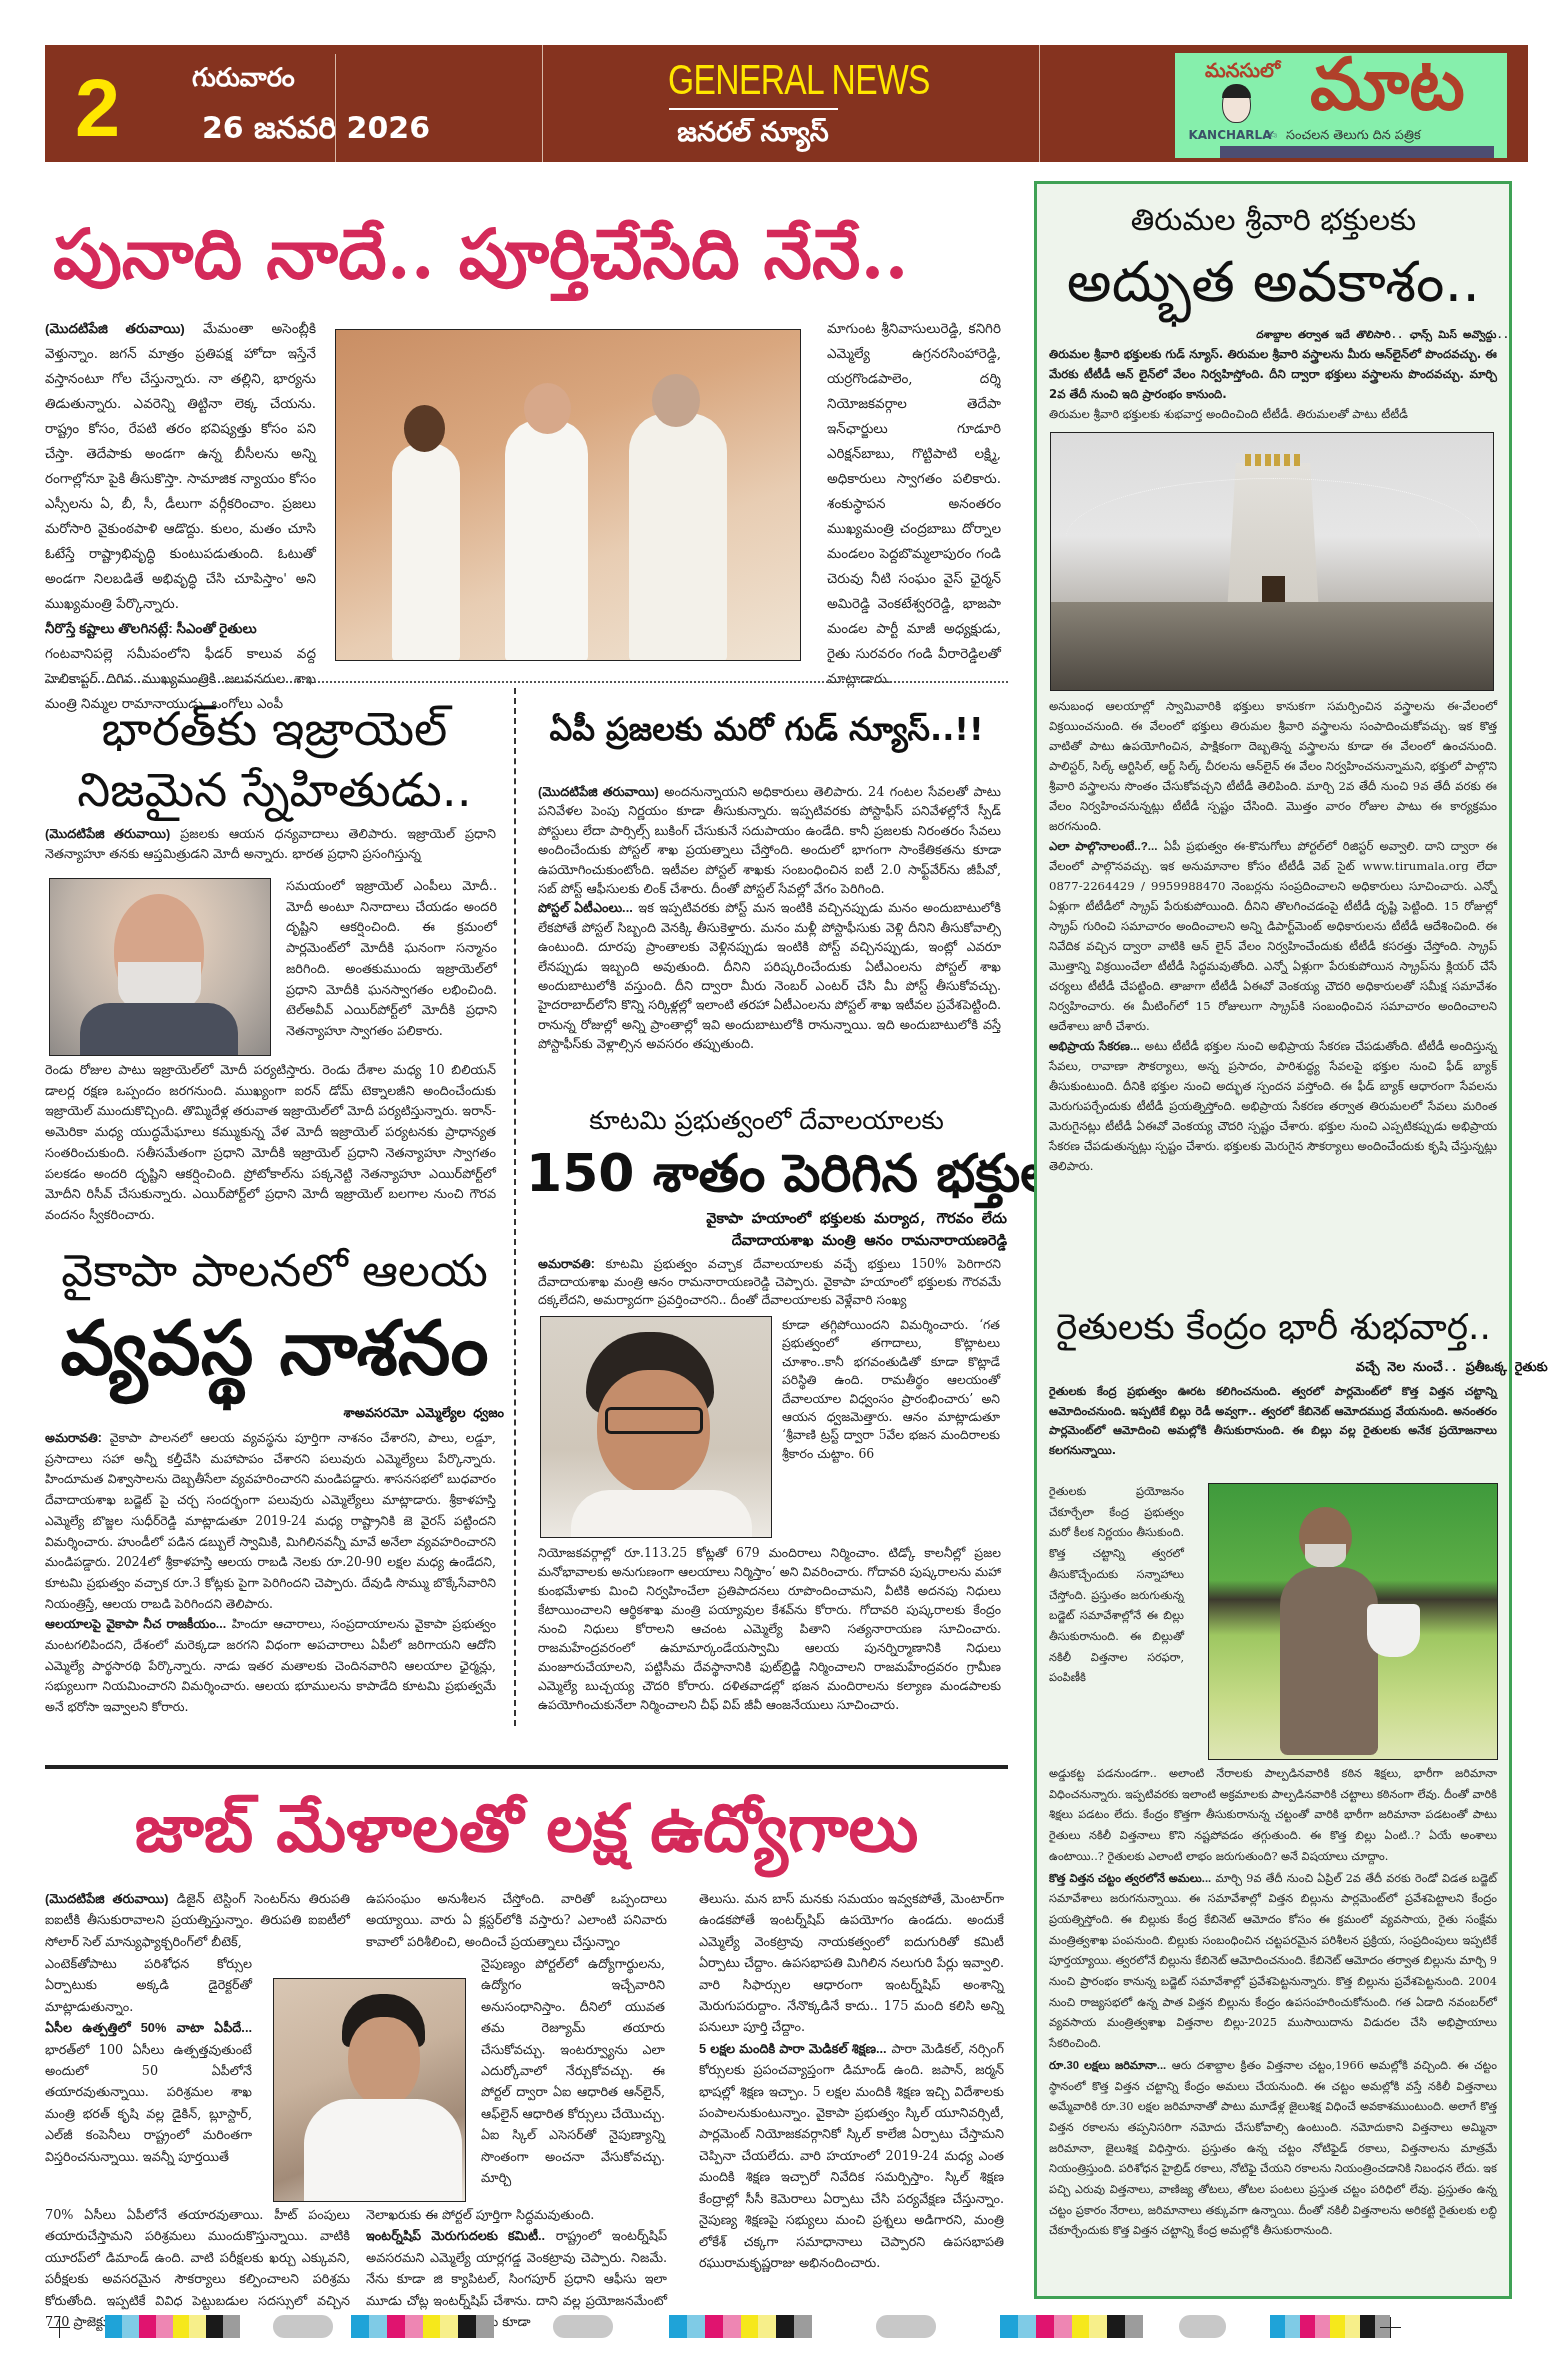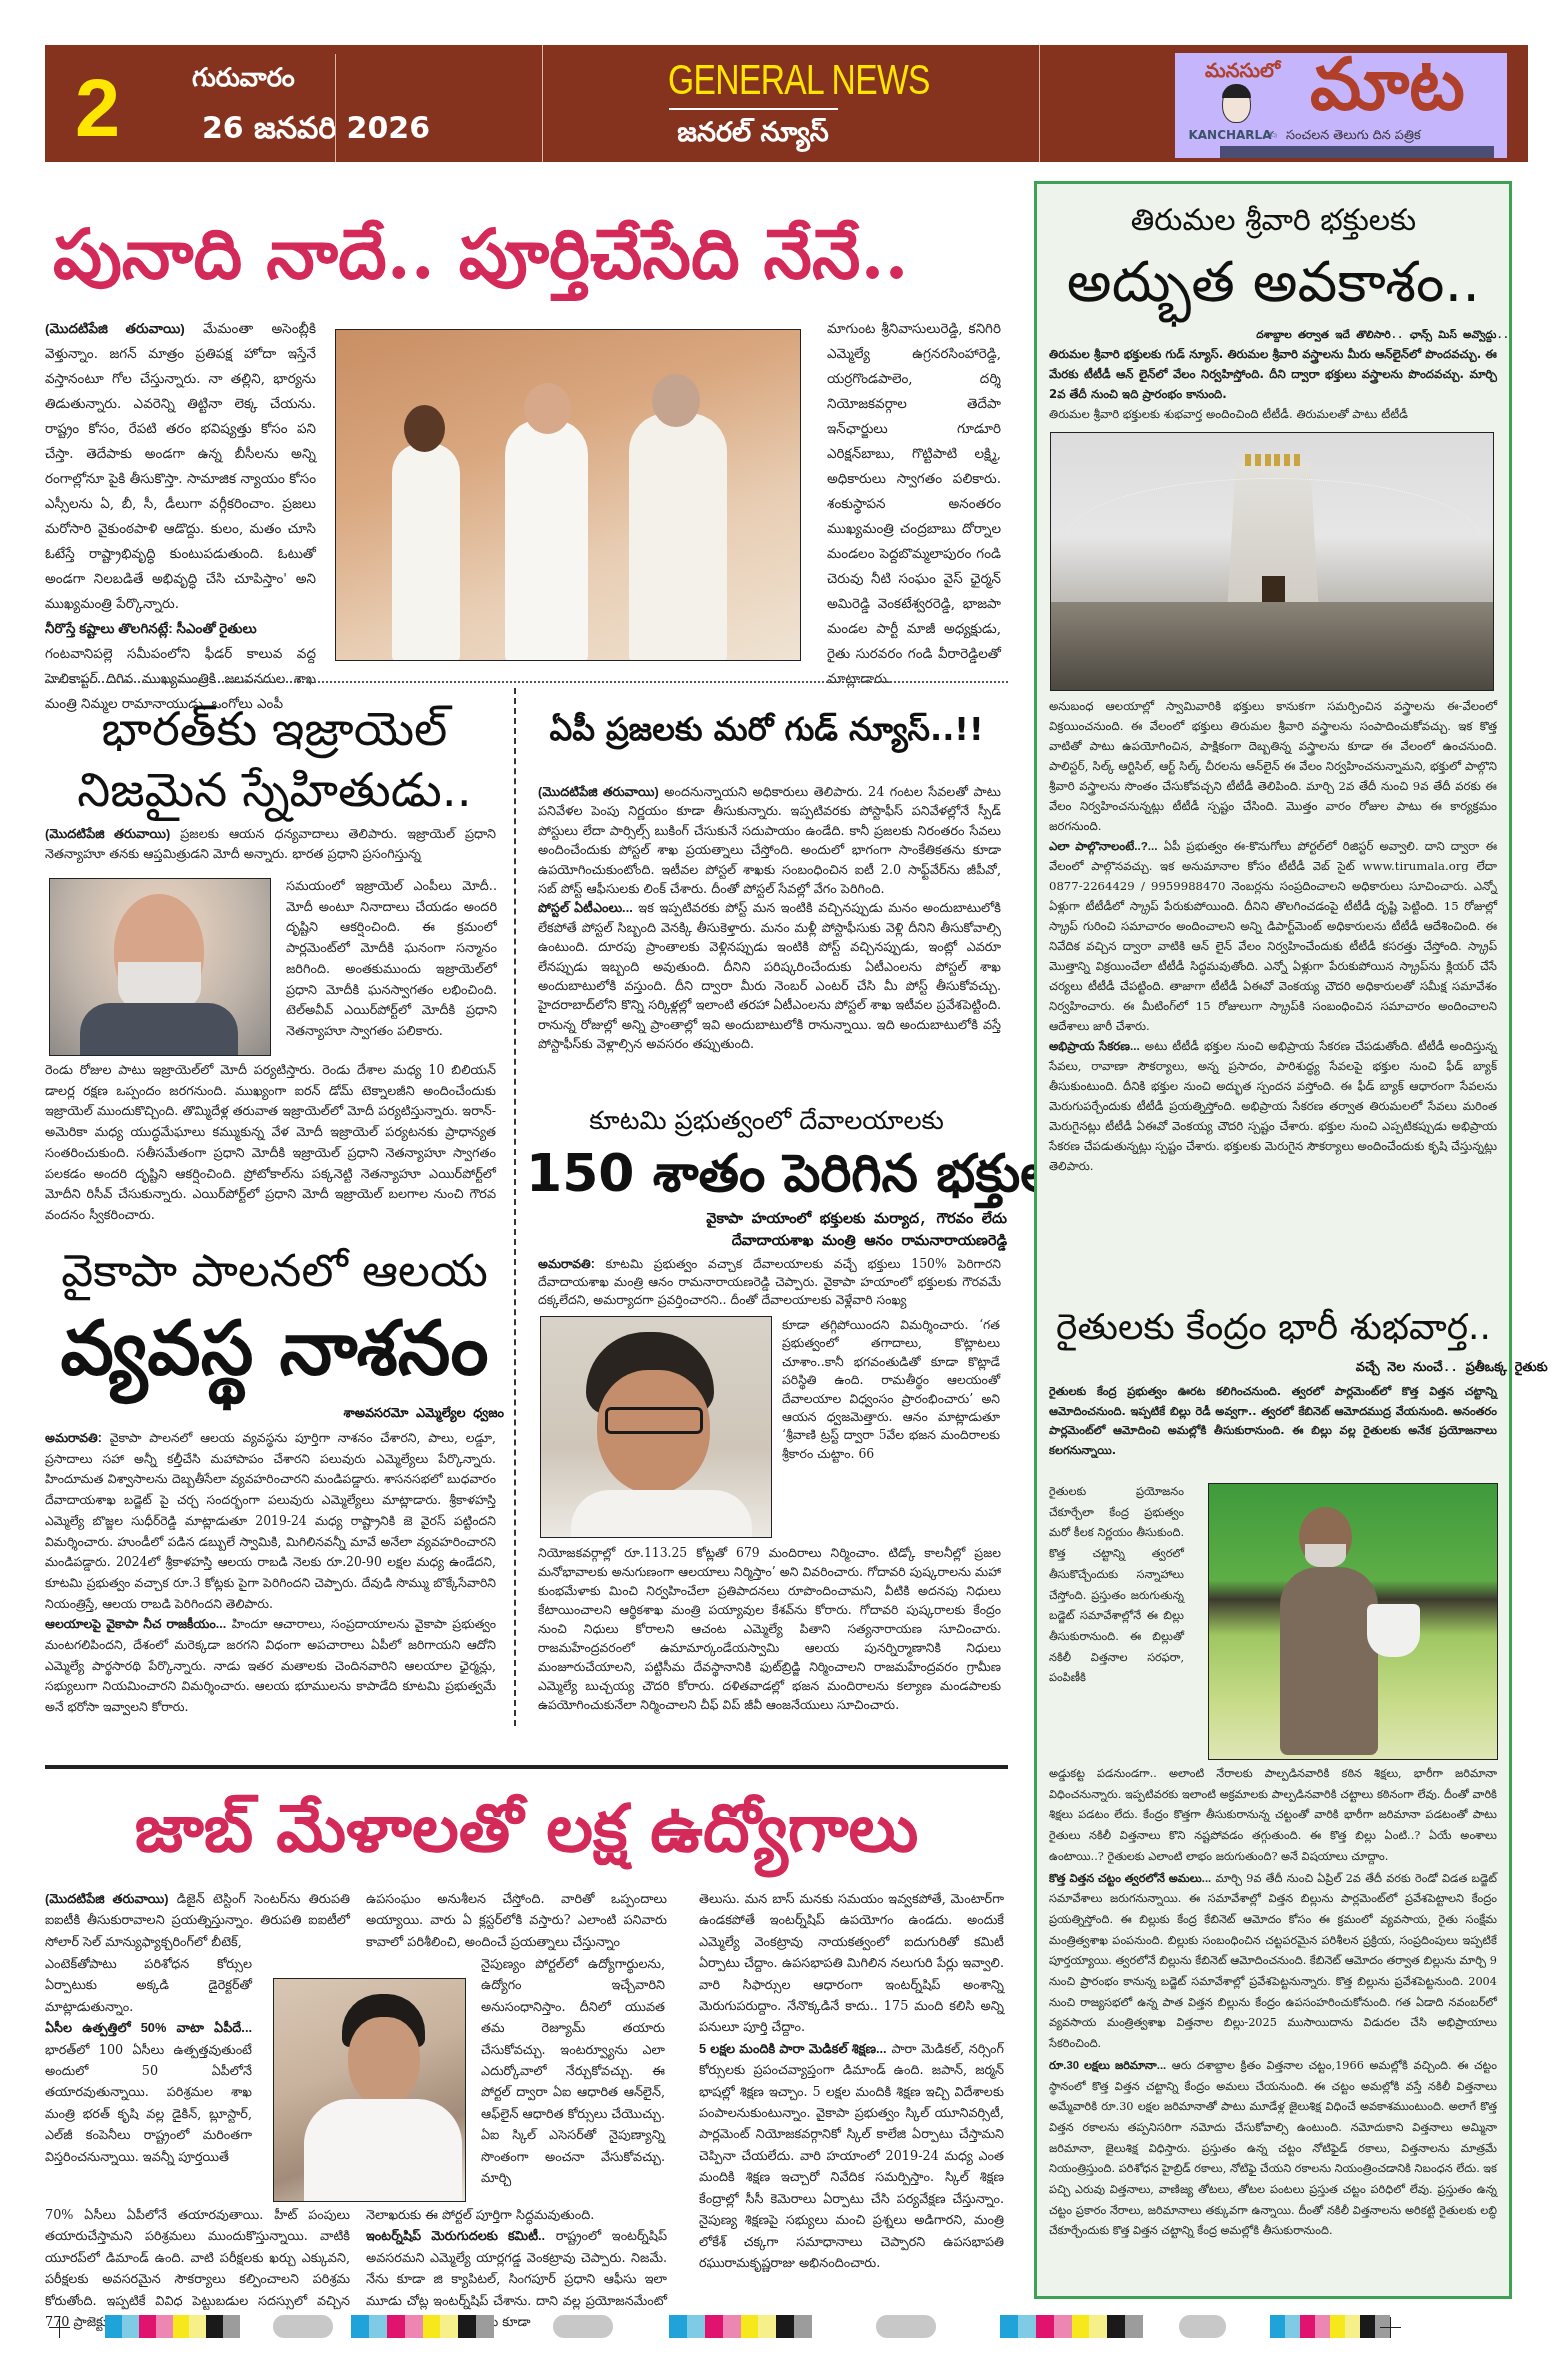--- a/index.html
+++ b/index.html
@@ -6,21 +6,21 @@
   html, body { width: 1555px; height: 2377px; background: #ffffff; overflow: hidden; }
   body { position: relative; font-family: "DejaVu Sans", sans-serif; color: #1a1a1a; }
   .abs { position: absolute; }
   
   .masthead { left: 45px; top: 45px; width: 1483px; height: 117px; background: #85331f; }
   .mh-page { left: 30px; top: 22.6px; font: bold 81px "Liberation Sans", sans-serif; color: #ffe600; line-height: 1; }
   .mh-day { left: 147px; top: 16.5px; width: 248px; text-align: left; color: #fff; font: bold 25.6px "DejaVu Sans", sans-serif; }
   .mh-date { left: 128px; top: 65px; width: 286px; text-align: center; color: #fff; font: bold 30px "DejaVu Sans", sans-serif; }
   .mh-div1 { left: 290px; top: 9px; width: 0.8px; height: 108px; background: #d8b9a8; }
   .mh-div2 { left: 497px; top: 0px; width: 0.8px; height: 117px; background: #d8b9a8; }
-  .logo { left: 1295px; top: 15px; width: 167px; height: 105px; background: #c4b5fd; overflow: hidden; }
+  .logo { left: 1295px; top: 15px; width: 167px; height: 105px; background: #86efac; overflow: hidden; }
   .logo-small { left: 7.5px; top: 7.5px; color: #b0402a; font: bold 15px "DejaVu Sans", sans-serif; }
   .logo-face { left: 22.6px; top: 27px; width: 29px; height: 38px; border-radius: 50% 50% 45% 45%; background: #f1e3d8; border: 1.5px solid #333; }
   .logo-face::before { content: ""; position: absolute; left: -1.5px; top: -1.5px; width: 29px; height: 13.5px; border-radius: 14.3px 14.3px 0 0; background: #222; }
   .logo-main { left: 63px; top: -6px; color: #b0402a; font: bold 69px "DejaVu Sans", sans-serif; line-height: 1.1; }
   .logo-brand { left: 4.5px; top: 78px; color: #3b5268; font: bold 9.8px "DejaVu Sans", sans-serif; }
   .logo-tag { left: 71px; top: 75px; color: #333; font: 9.8px "DejaVu Sans", sans-serif; }
 
   
   .h-red { color: #d42a5a; font-weight: bold; font-family: "DejaVu Serif", serif; white-space: nowrap; }
   .h-black { color: #111; font-weight: bold; font-family: "DejaVu Sans", sans-serif; white-space: nowrap; }

